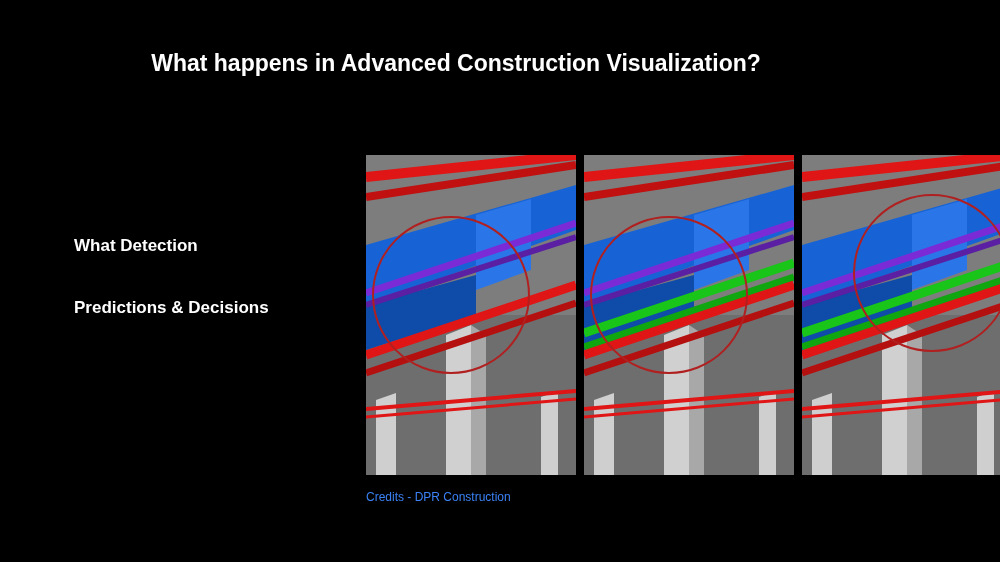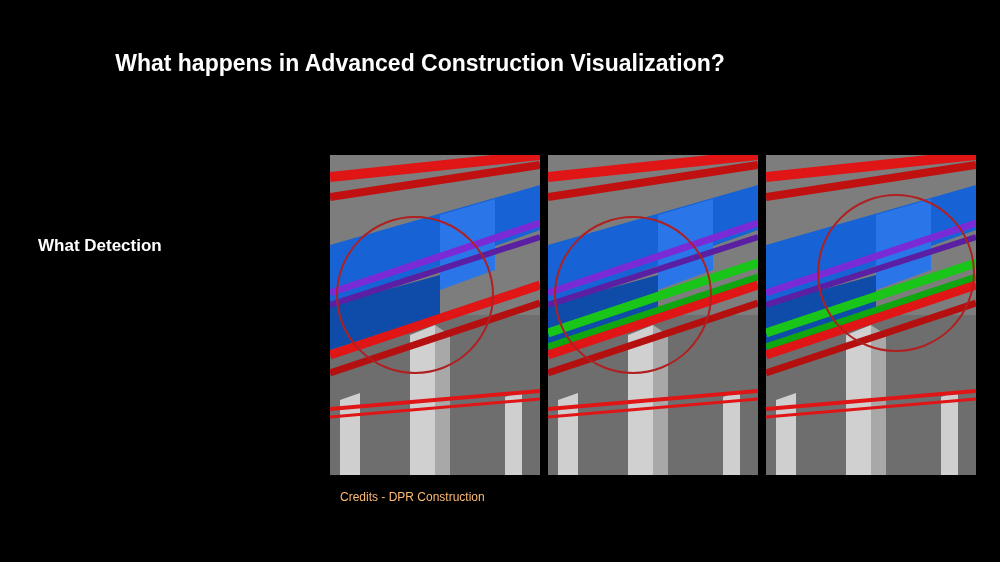--- a/index.html
+++ b/index.html
@@ -1,36 +1,37 @@
 <!DOCTYPE html>
 <html><head>
 <meta charset="utf-8">
 <style>
   html,body{margin:0;padding:0;width:1000px;height:562px;background:#000;color:#fff;
     font-family:"Helvetica Neue",Arial,sans-serif;overflow:hidden;}
-  .slide{position:relative;width:840px;height:562px;}
+  .slide{position:relative;width:840px;height:562px;margin-left:36px;}
   .title{position:absolute;left:0;right:0;top:48px;text-align:center;font-weight:700;
     font-size:23px;line-height:1.35;}
   .bullets{position:absolute;left:38px;top:236px;}
   .bullets div{font-weight:700;font-size:17px;margin-bottom:42px;}
   .panels{position:absolute;left:330px;top:155px;display:flex;gap:8px;}
   .panel{width:210px;height:320px;background:#8b8b8b;position:relative;overflow:hidden;}
-  .credits{position:absolute;left:340px;top:490px;font-size:12px;font-weight:400;color:#fdba74;}
+  .credits{position:absolute;left:330px;top:490px;font-size:12px;font-weight:400;color:#3b82f6;}
   .panel svg{position:absolute;inset:0;}
 </style>
 </head>
 <body>
 
 <div class="slide">
   <div class="title">
     <span>What happens in Advanced Construction Visualization?</span><br>
   </div>
 
   <div class="bullets">
     <div>What Detection</div>
+    <div>Predictions &amp; Decisions</div>
   </div>
 
   <div class="panels">
 
     <div class="panel">
       <svg viewBox="0 0 210 320">
         <rect x="0" y="0" width="210" height="160" fill="#7d7d7d"></rect>
         <rect x="0" y="160" width="210" height="160" fill="#6e6e6e"></rect>
 
         <polygon points="80,180 105,170 105,320 80,320" fill="#d0d0d0"></polygon>

